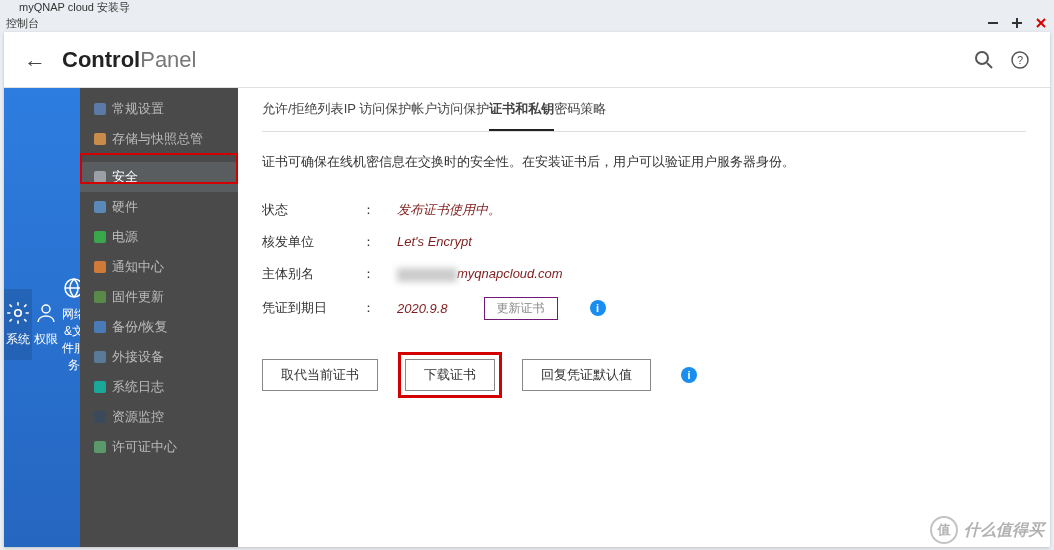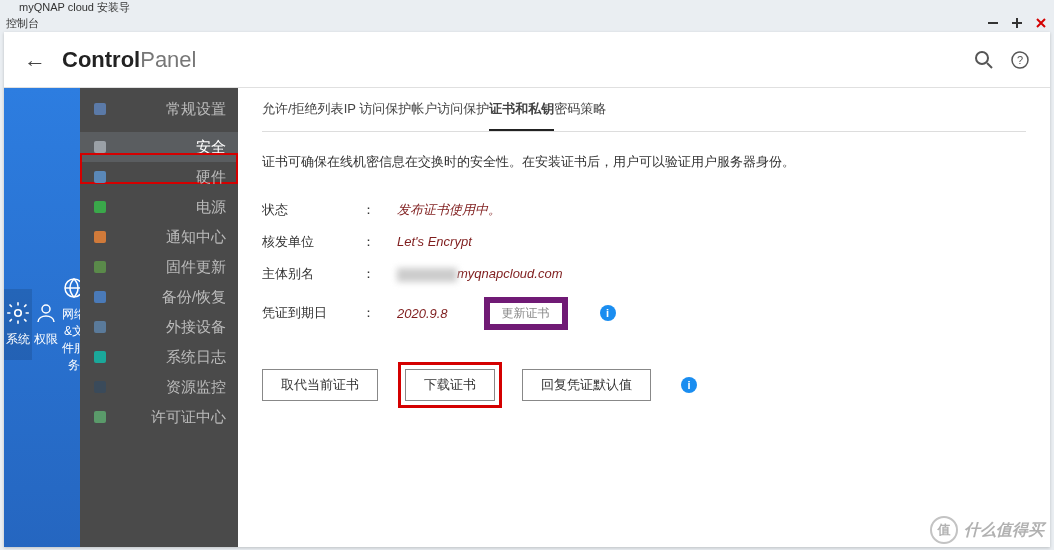--- a/index.html
+++ b/index.html
@@ -21,36 +21,36 @@
 .header-icon { width: 20px; height: 20px; color: #555; cursor: pointer; }
 
 .body { flex: 1; display: flex; overflow: hidden; }
 
 .rail { width: 76px; background: linear-gradient(#2d7de0, #2566c0); color: #fff; display: flex; align-items: center; padding-top: 14px; }
 .rail-item { width: 100%; text-align: center; padding: 10px 0 12px 0; cursor: pointer; font-size: 12px; }
 .rail-item.active { background: rgba(0,0,0,0.12); }
 .rail-icon { width: 28px; height: 28px; margin: 0 auto 4px auto; display: flex; align-items: center; justify-content: center; }
 
 .sidebar { width: 158px; background: #4a4a4a; color: #bbb; padding-top: 6px; overflow-y: auto; }
-.sb-item { height: 30px; display: flex; align-items: center; gap: 4px; padding: 0 12px; font-size: 15px; cursor: pointer; position: relative; justify-content: space-between; }
+.sb-item { height: 30px; display: flex; align-items: center; gap: 4px; padding: 0 12px; font-size: 13px; cursor: pointer; position: relative; }
 .sb-item.selected { background: #5a5d60; color: #fff; margin-top: 8px; }
 .sb-icon { width: 16px; height: 16px; display: flex; align-items: center; justify-content: center; flex-shrink: 0; }
 .sb-highlight { position: absolute; border: 2px solid #d40000; pointer-events: none; }
 
 .content { flex: 1; padding: 0 24px 20px 24px; overflow-y: auto; position: relative; }
 .tabs { display: flex; border-bottom: 1px solid #ddd; height: 44px; align-items: center; font-size: 13px; color: #444; }
 .tab { cursor: pointer; height: 100%; display: flex; align-items: center; border-bottom: 2px solid transparent; }
 .tab.active { border-bottom-color: #222; font-weight: 600; }
 
 .desc { font-size: 13px; color: #333; margin: 20px 0 28px 0; line-height: 1.6; }
 .field-row { display: flex; align-items: center; font-size: 13px; margin-bottom: 14px; gap: 22px; }
 .field-label { width: 78px; color: #333; }
 .field-colon { color: #333; }
 .field-value { color: #7f1d1d; font-style: italic; }
-.renew-btn { border: 6px solid #701a75; background: #fff; color: #888; font-size: 12px; padding: 2px 12px; margin-left: 14px; cursor: pointer; }
+.renew-btn { border: 1px solid #701a75; background: #fff; color: #888; font-size: 12px; padding: 2px 12px; margin-left: 14px; cursor: pointer; }
 .info-icon { width: 16px; height: 16px; background: #1a8df0; border-radius: 50%; color: #fff; font-size: 11px; display: inline-flex; align-items: center; justify-content: center; margin-left: 10px; font-weight: bold; }
 
 .btn-row { display: flex; gap: 20px; margin-top: 32px; align-items: center; }
 .action-btn { border: 1px solid #888; background: #fff; color: #333; font-size: 13px; padding: 6px 18px; cursor: pointer; }
 .btn-highlight { border: 3px solid #d40000; padding: 4px; }
 
 .blurred { filter: blur(3px); background: #ccc; display: inline-block; width: 60px; height: 14px; vertical-align: middle; }
 
 .watermark { position: absolute; right: 10px; bottom: 6px; display: flex; align-items: center; gap: 6px; opacity: 0.5; font-size: 16px; color: #666; font-style: italic; font-weight: bold; }
 .wm-circle { width: 28px; height: 28px; border: 2px solid #888; border-radius: 50%; display: flex; align-items: center; justify-content: center; font-size: 13px; font-style: normal; }
@@ -142,20 +142,28 @@
       </div>
     <div class="sidebar" id="sidebar" style="position: relative;">
         <div class="sb-item">
           <span class="sb-icon">
             <svg width="14" height="14" viewBox="0 0 14 14">
               <rect x="1" y="1" width="12" height="12" rx="2" fill="#5b7aa8"></rect>
             </svg>
           </span>
           <span>常规设置</span>
         </div>
+        <div class="sb-item">
+          <span class="sb-icon">
+            <svg width="14" height="14" viewBox="0 0 14 14">
+              <rect x="1" y="1" width="12" height="12" rx="2" fill="#c98b4a"></rect>
+            </svg>
+          </span>
+          <span>存储与快照总管</span>
+        </div>
         <div class="sb-item selected">
           <span class="sb-icon">
             <svg width="14" height="14" viewBox="0 0 14 14">
               <rect x="1" y="1" width="12" height="12" rx="2" fill="#9aa0a6"></rect>
             </svg>
           </span>
           <span>安全</span>
         </div>
         <div class="sb-highlight" style="left: 0px; right: 0px; top: 65px; height: 31px;"></div>
         <div class="sb-item">

